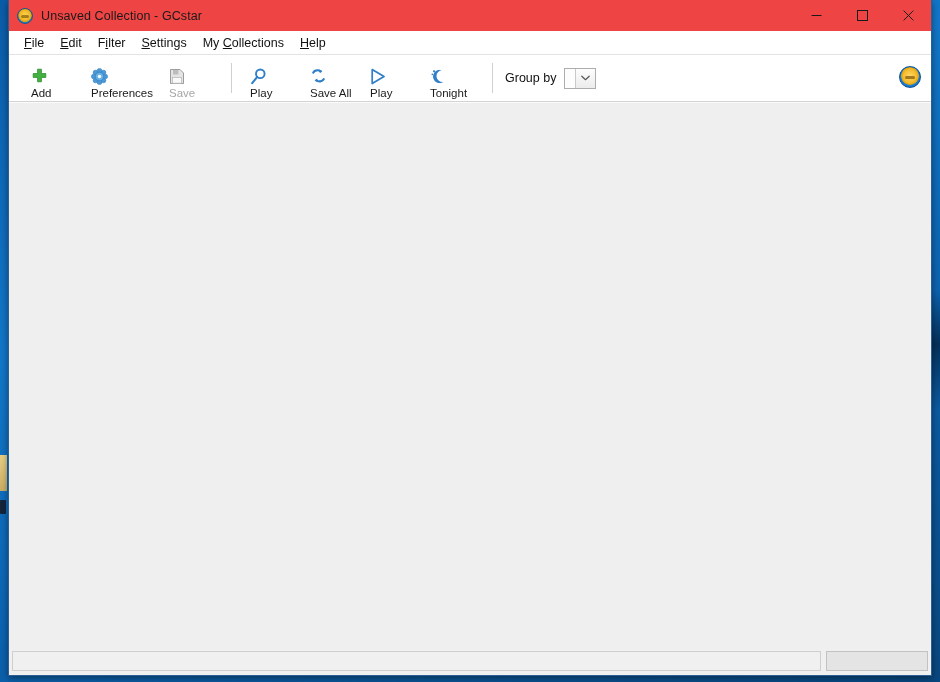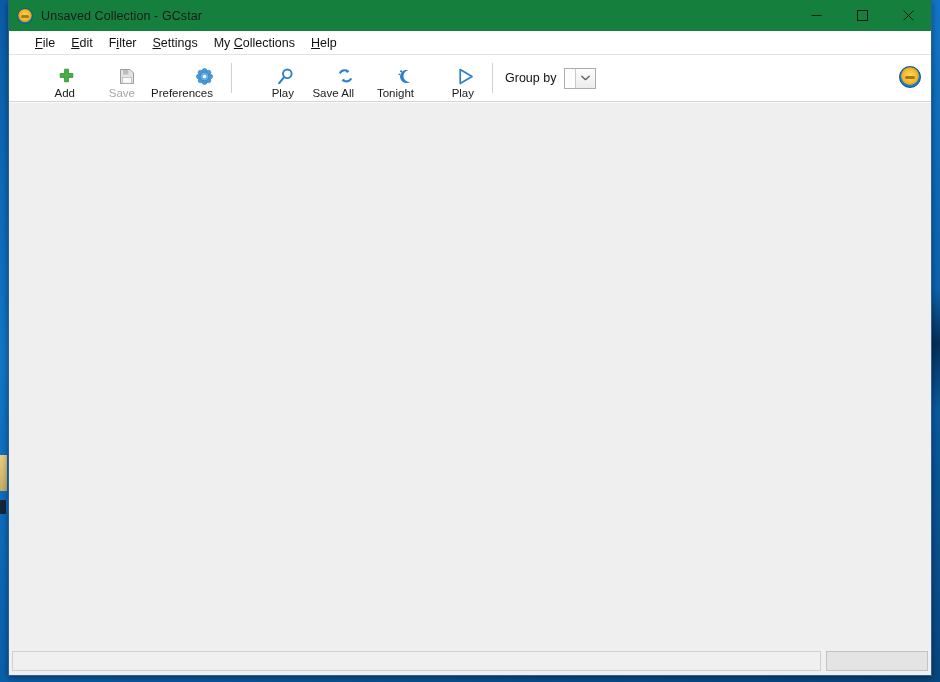--- a/index.html
+++ b/index.html
@@ -53,21 +53,21 @@
     border-top: none;
     box-sizing: border-box;
     box-shadow: 0 2px 7px rgba(0,0,0,.45);
     display: flex;
     flex-direction: column;
   }
 
   
   #titlebar {
     height: 31px;
-    background: #15803d;
+    background: #ef4444;
     display: flex;
     align-items: center;
     flex: 0 0 auto;
     position: relative;
     border-bottom: 1px solid #ffffff;
   }
   #app-icon {
     width: 16px; height: 16px;
     margin-left: 8px;
     border-radius: 50%;
@@ -109,21 +109,21 @@
     padding: 0;
   }
   .win-btn svg { display: block; }
 
   
   #menubar {
     height: 22px;
     background: #ffffff;
     display: flex;
     align-items: center;
-    padding-left: 20px;
+    padding-left: 9px;
     flex: 0 0 auto;
     border-bottom: 1px solid #e3e3e3;
   }
   .menu-item {
     font-size: 12.5px;
     color: #111111;
     padding: 2px 10px 2px 6px;
     white-space: nowrap;
     cursor: default;
   }
@@ -136,21 +136,21 @@
     display: flex;
     align-items: center;
     padding-left: 14px;
     flex: 0 0 auto;
     border-bottom: 1px solid #d3d3d3;
     position: relative;
   }
   .tb-btn {
     display: flex;
     flex-direction: column;
-    align-items: flex-end;
+    align-items: flex-start;
     justify-content: center;
     min-width: 44px;
     height: 42px;
     padding: 1px 7px 0 7px;
     cursor: default;
     border: 1px solid transparent;
     border-radius: 2px;
     margin-top: 9px;
   }
   .tb-btn.disabled { cursor: default; }
@@ -320,31 +320,20 @@
 
   <div id="toolbar">
 
     <div class="tb-btn">
       <div class="tb-ico">
         <svg width="17" height="17" viewBox="0 0 17 17" aria-hidden="true">
           <path d="M6.6 1.2h3.8v4.4h4.4v3.8h-4.4v4.4H6.6V9.4H2.2V5.6h4.4z" fill="#43b243" stroke="#2c8a2c" stroke-width="0.8" stroke-linejoin="round"></path>
         </svg>
       </div>
       <div class="tb-lbl">Add</div>
-    </div>
-
-    <div class="tb-btn disabled">
-      <div class="tb-ico">
-        <svg width="16" height="17" viewBox="0 0 16 17" aria-hidden="true">
-          <path d="M1.5 1.5h9.5l3.5 3.5v10.5h-13z" fill="#e4e4e4" stroke="#9b9b9b" stroke-width="1"></path>
-          <rect x="4" y="1.9" width="5.4" height="4.6" fill="#bdbdbd"></rect>
-          <rect x="3.6" y="9.6" width="8.8" height="5.6" fill="#fafafa" stroke="#b5b5b5" stroke-width="0.7"></rect>
-        </svg>
-      </div>
-      <div class="tb-lbl">Save</div>
     </div>
 
     <div class="tb-btn">
       <div class="tb-ico">
         <svg width="17" height="17" viewBox="0 0 18 18" aria-hidden="true">
           <g fill="#4a9ada" stroke="#2f79b8" stroke-width="0.6">
             <circle cx="9" cy="2.9" r="2.5"></circle>
               <circle cx="9" cy="15.1" r="2.5"></circle>
             <circle cx="2.9" cy="9" r="2.5"></circle>
               <circle cx="15.1" cy="9" r="2.5"></circle>
@@ -353,20 +342,31 @@
             <circle cx="13.3" cy="4.7" r="2.4"></circle>
               <circle cx="4.7" cy="13.3" r="2.4"></circle>
           </g>
           <circle cx="9" cy="9" r="4.6" fill="#64b0e6" stroke="#2f79b8" stroke-width="0.7"></circle>
           <circle cx="9" cy="9" r="1.9" fill="#f2f7fb"></circle>
         </svg>
       </div>
       <div class="tb-lbl">Preferences</div>
     </div>
 
+    <div class="tb-btn disabled">
+      <div class="tb-ico">
+        <svg width="16" height="17" viewBox="0 0 16 17" aria-hidden="true">
+          <path d="M1.5 1.5h9.5l3.5 3.5v10.5h-13z" fill="#e4e4e4" stroke="#9b9b9b" stroke-width="1"></path>
+          <rect x="4" y="1.9" width="5.4" height="4.6" fill="#bdbdbd"></rect>
+          <rect x="3.6" y="9.6" width="8.8" height="5.6" fill="#fafafa" stroke="#b5b5b5" stroke-width="0.7"></rect>
+        </svg>
+      </div>
+      <div class="tb-lbl">Save</div>
+    </div>
+
     <div class="tb-sep"></div>
 
     <div class="tb-btn">
       <div class="tb-ico">
         <svg width="17" height="17" viewBox="0 0 17 17" aria-hidden="true">
           <circle cx="10.3" cy="5.8" r="4.3" fill="none" stroke="#2f7fc9" stroke-width="1.9"></circle>
           <line x1="7.1" y1="9.1" x2="2.2" y2="15.1" stroke="#2f7fc9" stroke-width="2.1" stroke-linecap="round"></line>
         </svg>
       </div>
       <div class="tb-lbl">Play</div>
@@ -379,36 +379,36 @@
           <path d="M9.3 1.4l3.1 1.5-2.6 2.2z" fill="#2f7fc9"></path>
           <path d="M13.8 11.1c-1.6 2.6-5.3 3-7.4 1.1" fill="none" stroke="#2f7fc9" stroke-width="2.1" stroke-linecap="round"></path>
           <path d="M7.7 14.3l-3.1-1.5 2.6-2.2z" fill="#2f7fc9"></path>
         </svg>
       </div>
       <div class="tb-lbl">Save All</div>
     </div>
 
     <div class="tb-btn">
       <div class="tb-ico">
+        <svg width="16" height="17" viewBox="0 0 16 17" aria-hidden="true">
+          <path d="M2.2 1.5L14 8.5 2.2 15.5z" fill="#ffffff" stroke="#2f7fc9" stroke-width="1.7" stroke-linejoin="round"></path>
+        </svg>
+      </div>
+      <div class="tb-lbl">Play</div>
+    </div>
+
+    <div class="tb-btn">
+      <div class="tb-ico">
         <svg width="17" height="17" viewBox="0 0 17 17" aria-hidden="true">
           <path d="M11.6 2.2a6.6 6.6 0 1 0 1.7 11.8 5.4 5.4 0 0 1-1.7-11.8z" fill="#2f7fc9"></path>
           <circle cx="4.1" cy="3.3" r="1.15" fill="#2f7fc9"></circle>
           <circle cx="2.3" cy="6.4" r="0.8" fill="#2f7fc9"></circle>
         </svg>
       </div>
       <div class="tb-lbl">Tonight</div>
-    </div>
-
-    <div class="tb-btn">
-      <div class="tb-ico">
-        <svg width="16" height="17" viewBox="0 0 16 17" aria-hidden="true">
-          <path d="M2.2 1.5L14 8.5 2.2 15.5z" fill="#ffffff" stroke="#2f7fc9" stroke-width="1.7" stroke-linejoin="round"></path>
-        </svg>
-      </div>
-      <div class="tb-lbl">Play</div>
     </div>
 
     <div class="tb-sep"></div>
 
     <div id="groupby-wrap">
       <div id="groupby-label">Group by</div>
       <div id="groupby-combo">
         <div id="groupby-combo-field"></div>
         <div id="groupby-combo-arrow">
           <svg width="9" height="6" viewBox="0 0 9 6" aria-hidden="true">

